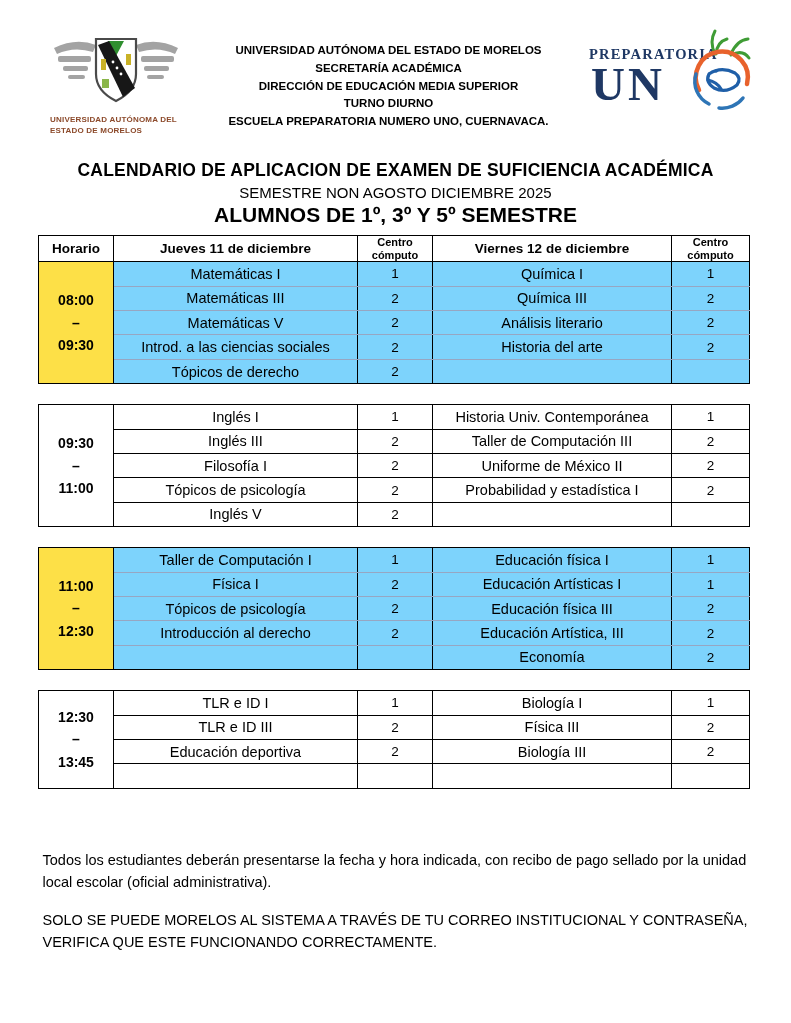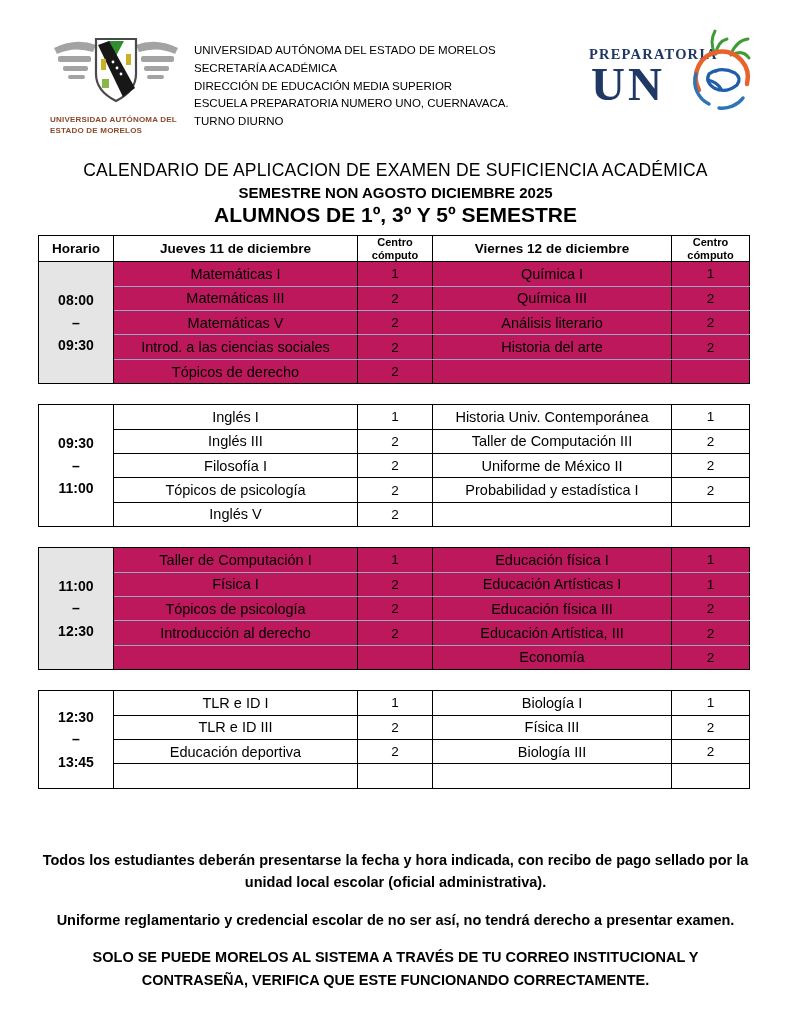--- a/index.html
+++ b/index.html
@@ -7,56 +7,56 @@
   body {
     width: 791px; height: 1023px; overflow: hidden;
     font-family: "Liberation Sans", sans-serif; color: #000;
   }
   .page { position: relative; width: 791px; height: 1023px; background: #fff; }
 
   
   .doc-header { display: flex; justify-content: space-between; align-items: flex-start; padding: 34px 34px 0 50px; }
   .uaem-logo { width: 138px; text-align: left; flex: 0 0 auto; }
   .uaem-caption { color: #8C4A2B; font-weight: 700; font-size: 8px; line-height: 1.25; letter-spacing: .2px; margin-top: 1px; }
-  .center-lines { flex: 1; text-align: left; font-weight: 400; font-size: 11.5px; line-height: 1.55; padding: 8px 6px 0 6px; }
+  .center-lines { flex: 1; text-align: center; font-weight: 700; font-size: 11.5px; line-height: 1.55; padding: 8px 6px 0 6px; }
   .uno-logo { position: relative; width: 168px; height: 88px; flex: 0 0 auto; }
   .prepa-word { position: absolute; left: 0; top: 12px; font-family: "Liberation Serif", serif; font-size: 14.5px; letter-spacing: 1.2px; color: #1F3864; font-weight: 600; }
   .uno-big { position: absolute; left: 2px; top: 27px; font-family: Liberation Serif, serif; font-size: 47px; line-height: 1; letter-spacing: 3px; color: #1F3864; font-weight: 700; }
   .uno-emblem { position: absolute; right: -6px; top: -6px; }
 
   
   .title-block { text-align: center; margin-top: 24px; }
-  .title-1 { font-size: 17.5px; font-weight: 400; letter-spacing: .2px; }
-  .title-2 { font-size: 15px; font-weight: 700; margin-top: 3px; }
+  .title-1 { font-size: 17.5px; font-weight: 700; letter-spacing: .2px; }
+  .title-2 { font-size: 15px; font-weight: 400; margin-top: 3px; }
   .title-3 { font-size: 21px; font-weight: 700; margin-top: 2px; }
 
   
   .tables { margin: 8px 0 0 38px; width: 711px; }
   table.sched { border-collapse: collapse; table-layout: fixed; width: 711px; }
   .sched col.c-hor { width: 75px; }
   .sched col.c-jue { width: 244px; }
   .sched col.c-cc1 { width: 75px; }
   .sched col.c-vie { width: 239px; }
   .sched col.c-cc2 { width: 78px; }
   .sched th, .sched td { border: 1px solid #000; text-align: center; vertical-align: middle; overflow: hidden; white-space: nowrap; }
   .hdr th { height: 17px; font-size: 13.5px; font-weight: 700; background: #fff; }
   .hdr th.cc-head { font-size: 11px; line-height: 1.15; white-space: normal; }
   .blk { margin-top: -1px; }
   .blk td { height: 24.4px; font-size: 14.5px; }
   .blk td.cc { font-size: 13.5px; }
   .blk .timecell { background: #fff; font-weight: 700; font-size: 14px; line-height: 1.6; white-space: normal; }
   .blk .timecell span { display: block; }
   .gap { height: 21px; }
-  .blk.sh td.shc { background: #be185d; }
+  .blk.sh td.shc { background: #7dd3fc; }
   .blk.sh tr td { border-bottom: 1px solid #97A6C2; }
   .blk.sh tr:last-child td { border-bottom: 1px solid #000; }
-  .blk.sh td.timecell { border-bottom: 1px solid #000; background: #e5e5e5; }
+  .blk.sh td.timecell { border-bottom: 1px solid #000; background: #fde047; }
 
   
-  .notes { width: 706px; margin: 60px auto 12px auto; text-align: center; font-weight: 700; font-size: 14.5px; line-height: 1.55; }
+  .notes { width: 706px; margin: 60px auto 12px auto; text-align: left; font-weight: 400; font-size: 14.5px; line-height: 1.55; }
   .notes p { margin-bottom: 15px; }
 </style>
 </head>
 <body>
 
 <div class="page">
 
   <div class="doc-header">
 
     <div class="uaem-logo">
@@ -82,22 +82,22 @@
         <rect x="52" y="45" width="7" height="9" fill="#8ab64a"></rect>
       </svg>
       <div class="uaem-caption">UNIVERSIDAD AUTÓNOMA DEL</div>
       <div class="uaem-caption">ESTADO DE MORELOS</div>
     </div>
 
     <div class="center-lines">
       <div>UNIVERSIDAD AUTÓNOMA DEL ESTADO DE MORELOS</div>
       <div>SECRETARÍA ACADÉMICA</div>
       <div>DIRECCIÓN DE EDUCACIÓN MEDIA SUPERIOR</div>
+      <div>TURNO DIURNO</div>
       <div>ESCUELA PREPARATORIA NUMERO UNO, CUERNAVACA.</div>
-      <div>TURNO DIURNO</div>
     </div>
 
     <div class="uno-logo">
       <span class="prepa-word">PREPARATORIA</span>
       <span class="uno-big">UN</span>
       <svg class="uno-emblem" width="78" height="88" viewBox="0 0 78 88">
         <path d="M30,26 q-6,-12 0,-23 M31,26 q1,-12 11,-15 M46,26 q6,-14 17,-15 M46,27 q12,-6 18,3" stroke="#3F9C35" stroke-width="3" fill="none" stroke-linecap="round"></path>
         <path d="M14,62 A26,26 0 1 1 62,56" stroke="#E8622C" stroke-width="4.5" fill="none" stroke-linecap="round"></path>
         <path d="M24,76 A25,25 0 0 1 11,46" stroke="#2E75B6" stroke-width="3.5" fill="none" stroke-linecap="round"></path>
         <path d="M58,70 A26,26 0 0 1 34,80" stroke="#2E75B6" stroke-width="3.5" fill="none" stroke-linecap="round"></path>
@@ -319,17 +319,16 @@
         <td class="cc"></td>
         <td></td>
         <td class="cc"></td>
       </tr>
     </tbody>
       </table>
   </div>
 
   <div class="notes">
     <p>Todos los estudiantes deberán presentarse la fecha y hora indicada, con recibo de pago sellado por la unidad local escolar (oficial administrativa).</p>
-    <p>Uniforme reglamentario y credencial escolar de no ser así, no tendrá derecho a presentar examen.</p>
     <p>SOLO SE PUEDE MORELOS AL SISTEMA A TRAVÉS DE TU CORREO INSTITUCIONAL Y CONTRASEÑA, VERIFICA QUE ESTE FUNCIONANDO CORRECTAMENTE.</p>
   </div>
 
 </div>
 
 </body></html>

